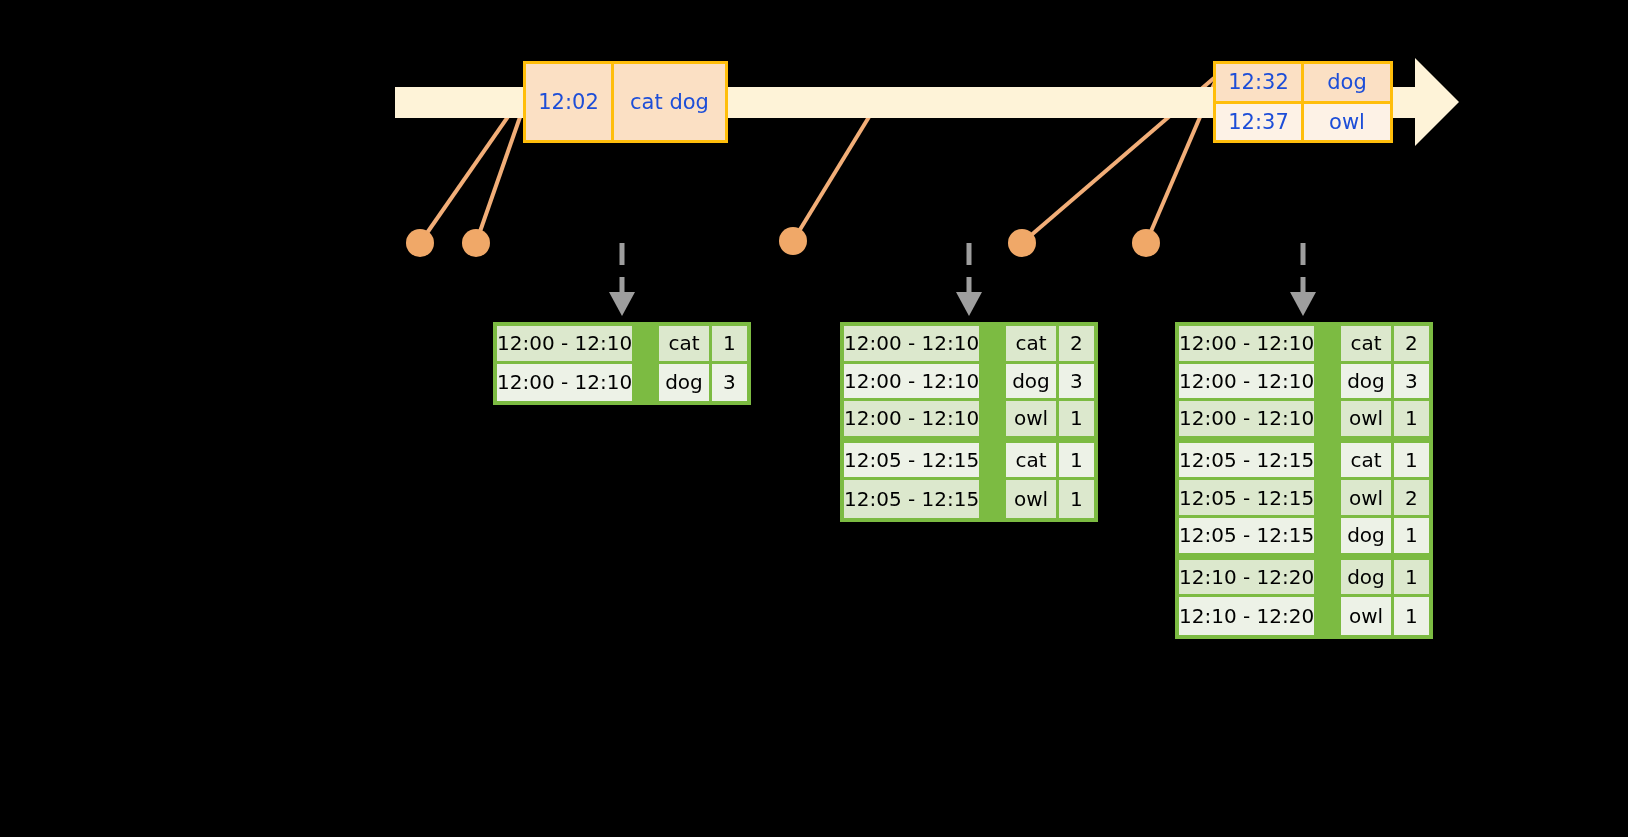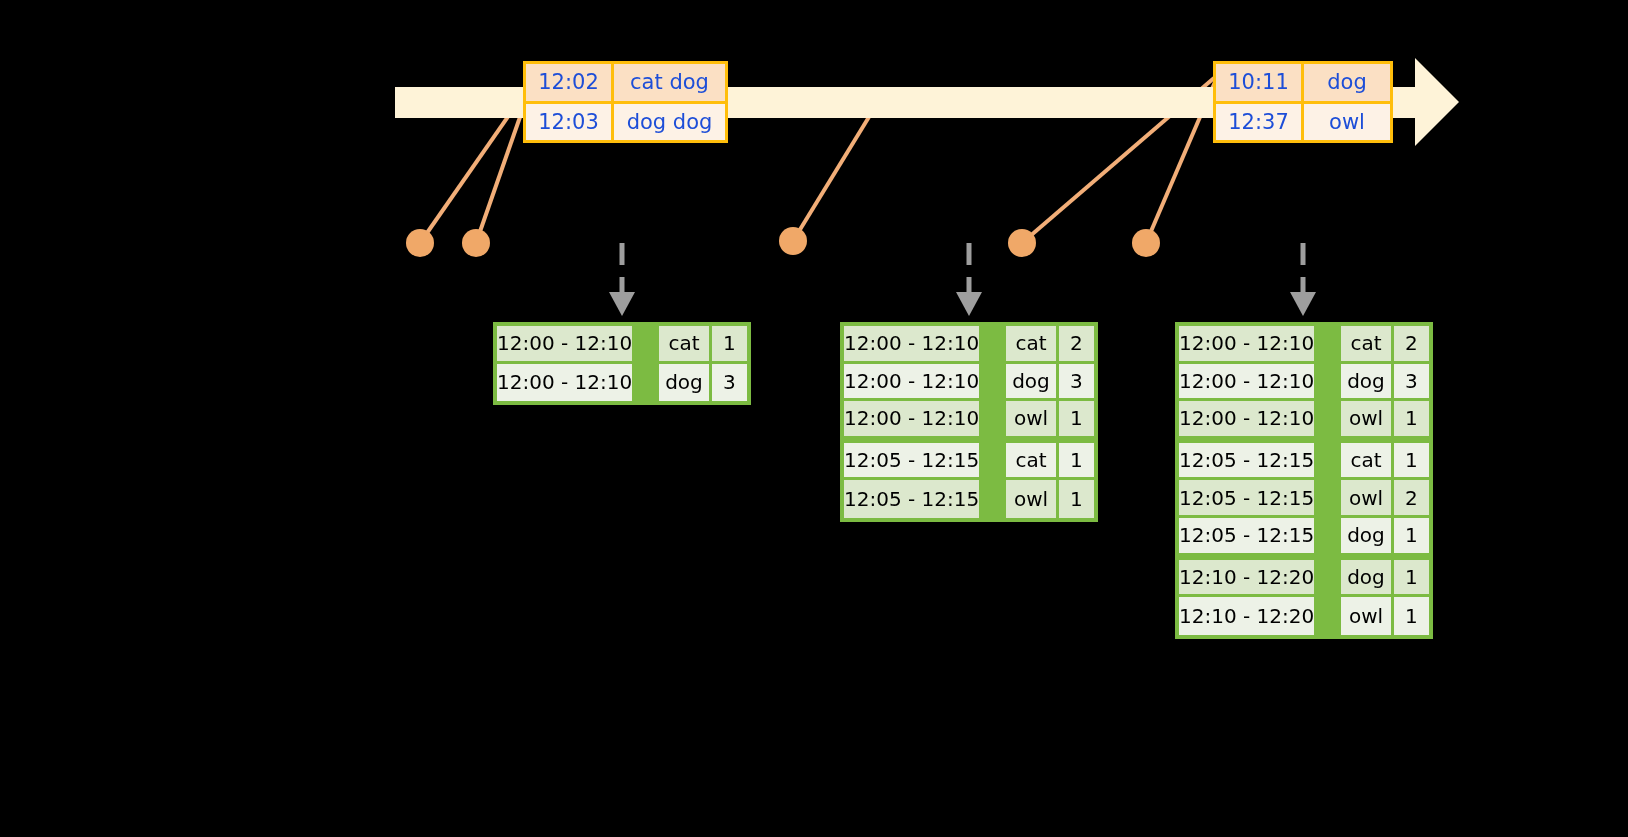--- a/index.html
+++ b/index.html
@@ -138,30 +138,26 @@
     <polygon points="1415,77 1415,58 1459,102 1415,146 1415,127" fill="#FEF3D8"></polygon>
   </svg>
 
   <div class="timeline-bar" style="left:395px; top:87px; width:1025px; height:31px;"></div>
 
   <div class="evt-group" style="left:523px; top:61px; width:205px; height:82px;">
     <div class="evt-row shade">
       <div class="evt-cell time">12:02</div>
       <div class="evt-cell payload">cat dog</div>
     </div>
-    <div class="evt-row light">
-      <div class="evt-cell time">12:03</div>
-      <div class="evt-cell payload">dog dog</div>
-    </div>
   </div>
 
 
   <div class="evt-group" style="left:1213px; top:61px; width:180px; height:82px;">
     <div class="evt-row shade">
-      <div class="evt-cell time">10:11</div>
+      <div class="evt-cell time">12:32</div>
       <div class="evt-cell payload">dog</div>
     </div>
     <div class="evt-row light">
       <div class="evt-cell time">12:37</div>
       <div class="evt-cell payload">owl</div>
     </div>
   </div>
 
   <div class="res-table" style="left:493px; top:322px; width:258px;">
     <div class="res-row even">

